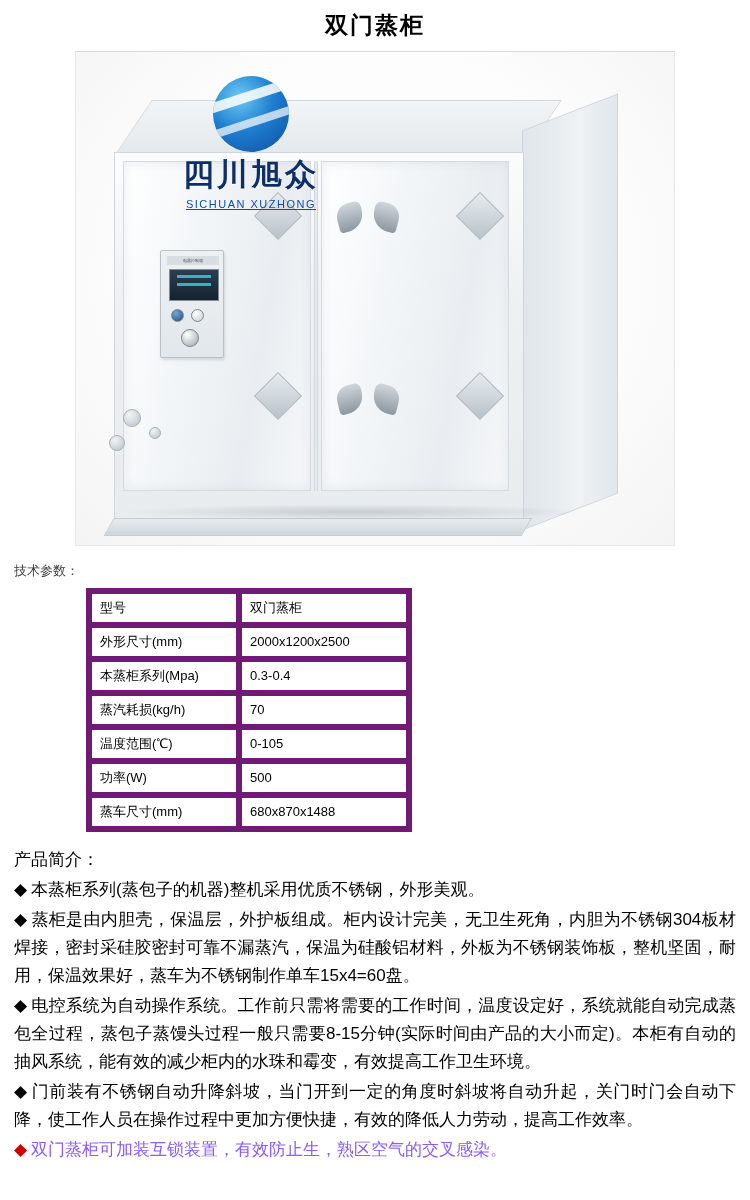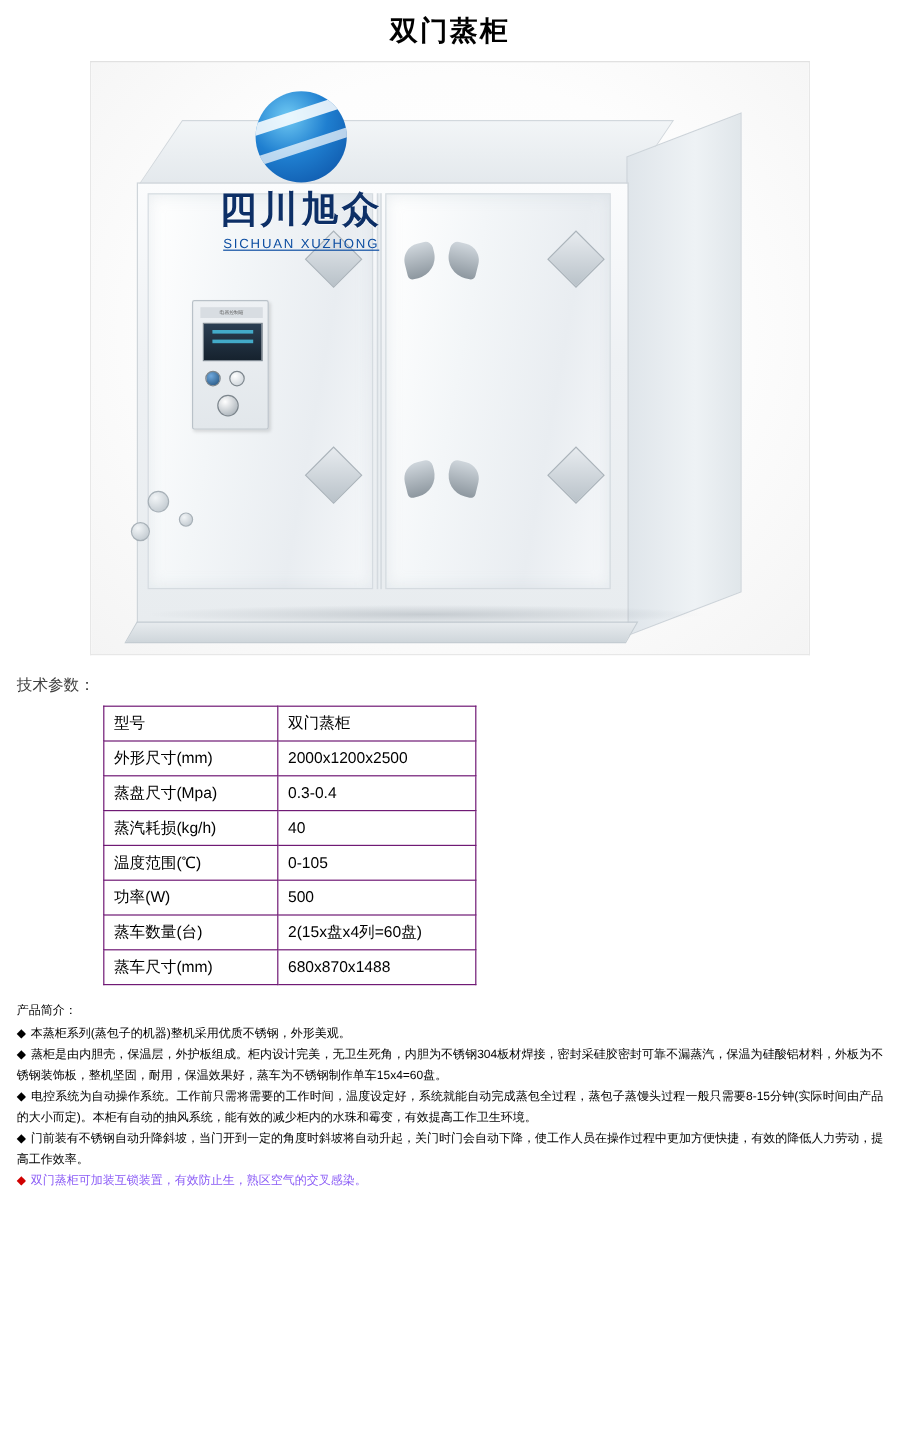--- a/index.html
+++ b/index.html
@@ -267,32 +267,32 @@
     color: #404040;
   }
 
   
   .spec-table {
     border-collapse: collapse;
     margin-left: 86px;
     font-size: 13px;
   }
   .spec-table td {
-    border: 1px solid #701a75;
+    border: 6px solid #701a75;
     padding: 4px 8px;
     height: 20px;
     line-height: 18px;
   }
   .spec-table td.k { width: 128px; }
   .spec-table td.v { width: 148px; }
 
   
   .desc {
     margin: 14px 14px 0 14px;
-    font-size: 10px;
+    font-size: 17px;
     line-height: 1.65;
   }
   .desc p {
     margin: 0 0 2px 0;
     text-align: justify;
   }
   .bullet {
     color: #000;
     margin-right: 4px;
   }
@@ -361,38 +361,34 @@
     <tbody>
       <tr>
         <td class="k">型号</td>
         <td class="v">双门蒸柜</td>
       </tr>
       <tr>
         <td class="k">外形尺寸(mm)</td>
         <td class="v">2000x1200x2500</td>
       </tr>
       <tr>
-        <td class="k">蒸盘尺寸(Mpa)</td>
+        <td class="k">本蒸柜系列(Mpa)</td>
         <td class="v">0.3-0.4</td>
       </tr>
       <tr>
         <td class="k">蒸汽耗损(kg/h)</td>
-        <td class="v">40</td>
+        <td class="v">70</td>
       </tr>
       <tr>
         <td class="k">温度范围(℃)</td>
         <td class="v">0-105</td>
       </tr>
       <tr>
         <td class="k">功率(W)</td>
         <td class="v">500</td>
-      </tr>
-      <tr>
-        <td class="k">蒸车数量(台)</td>
-        <td class="v">2(15x盘x4列=60盘)</td>
       </tr>
       <tr>
         <td class="k">蒸车尺寸(mm)</td>
         <td class="v">680x870x1488</td>
       </tr>
     </tbody>
   </table>
 
   <div class="desc">
     <p>产品简介：</p>

